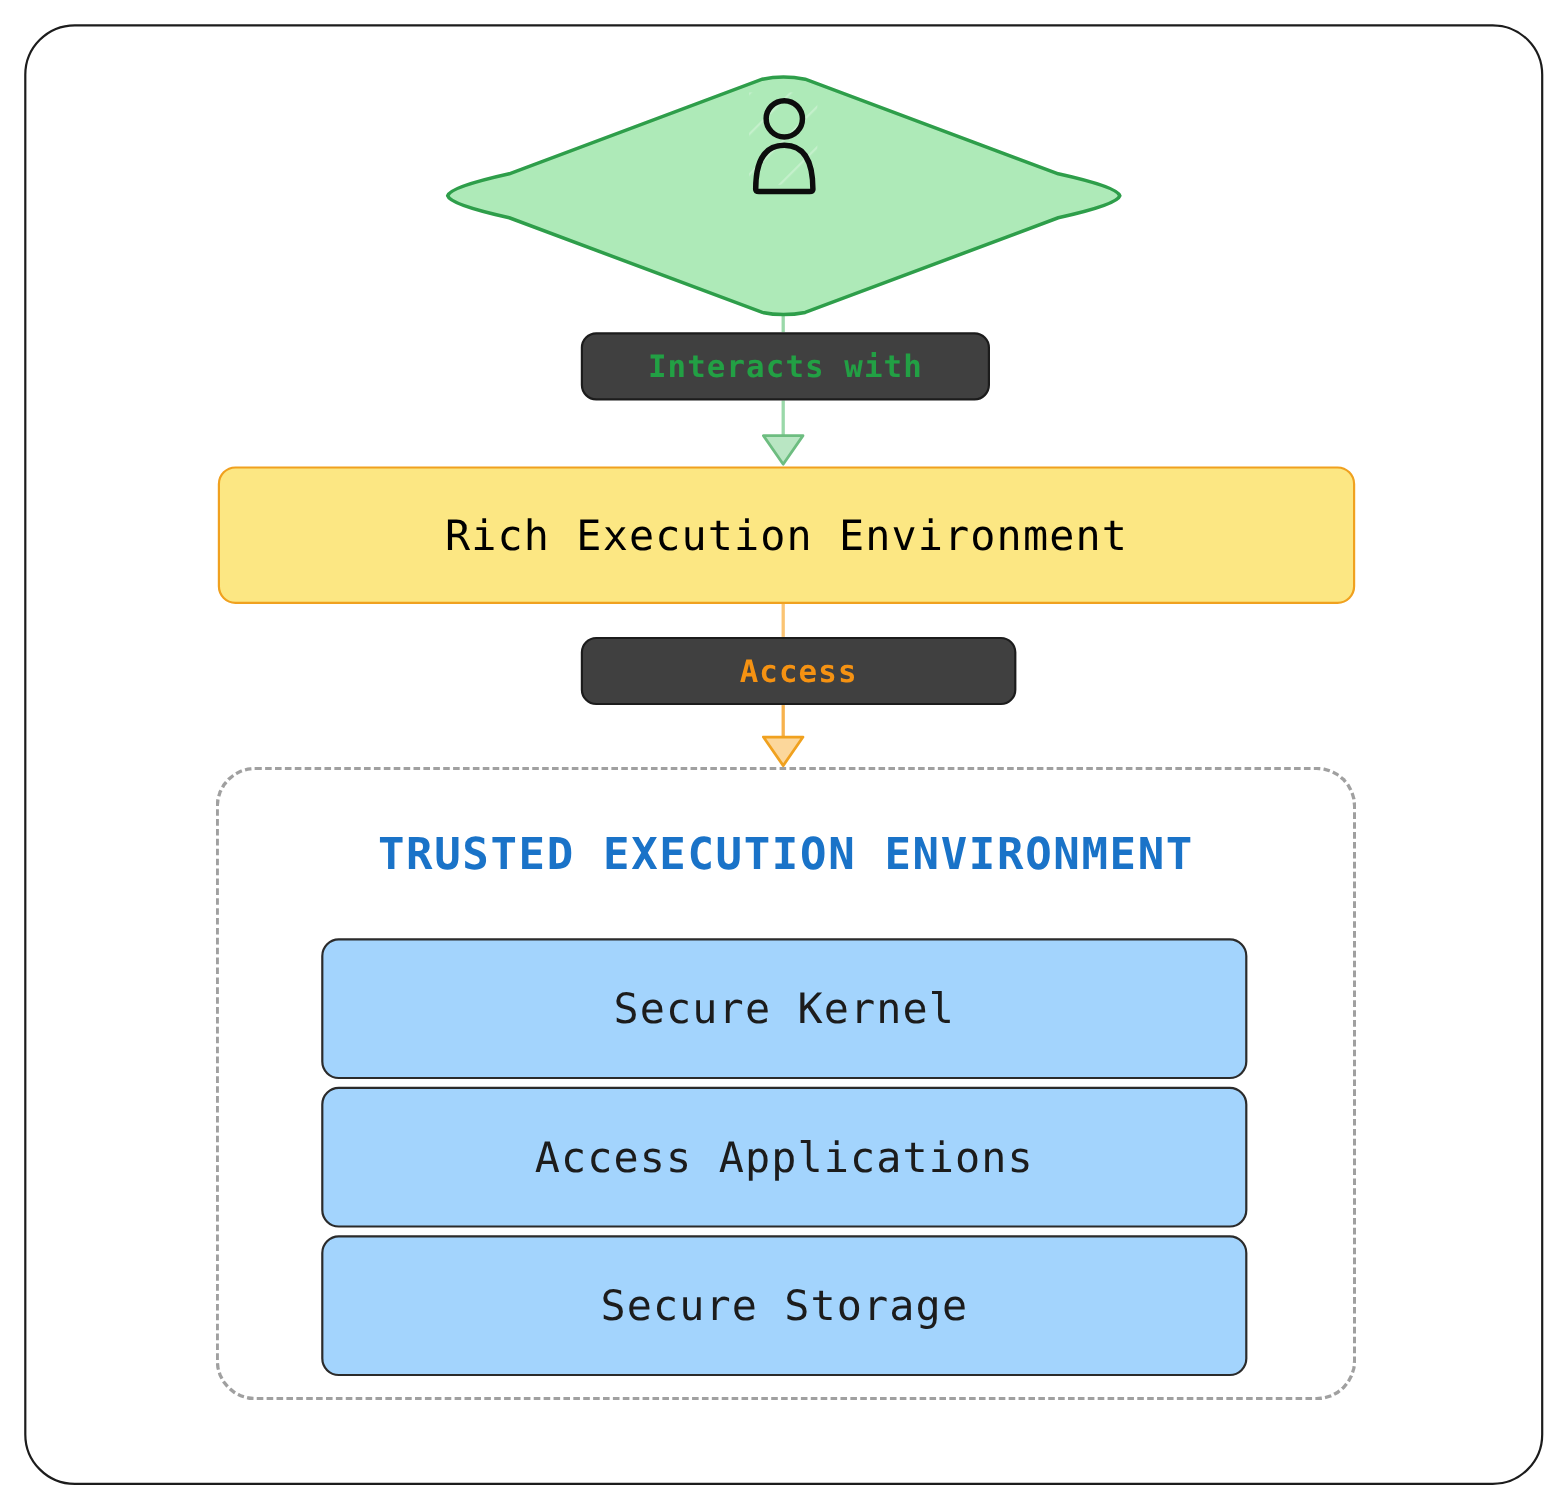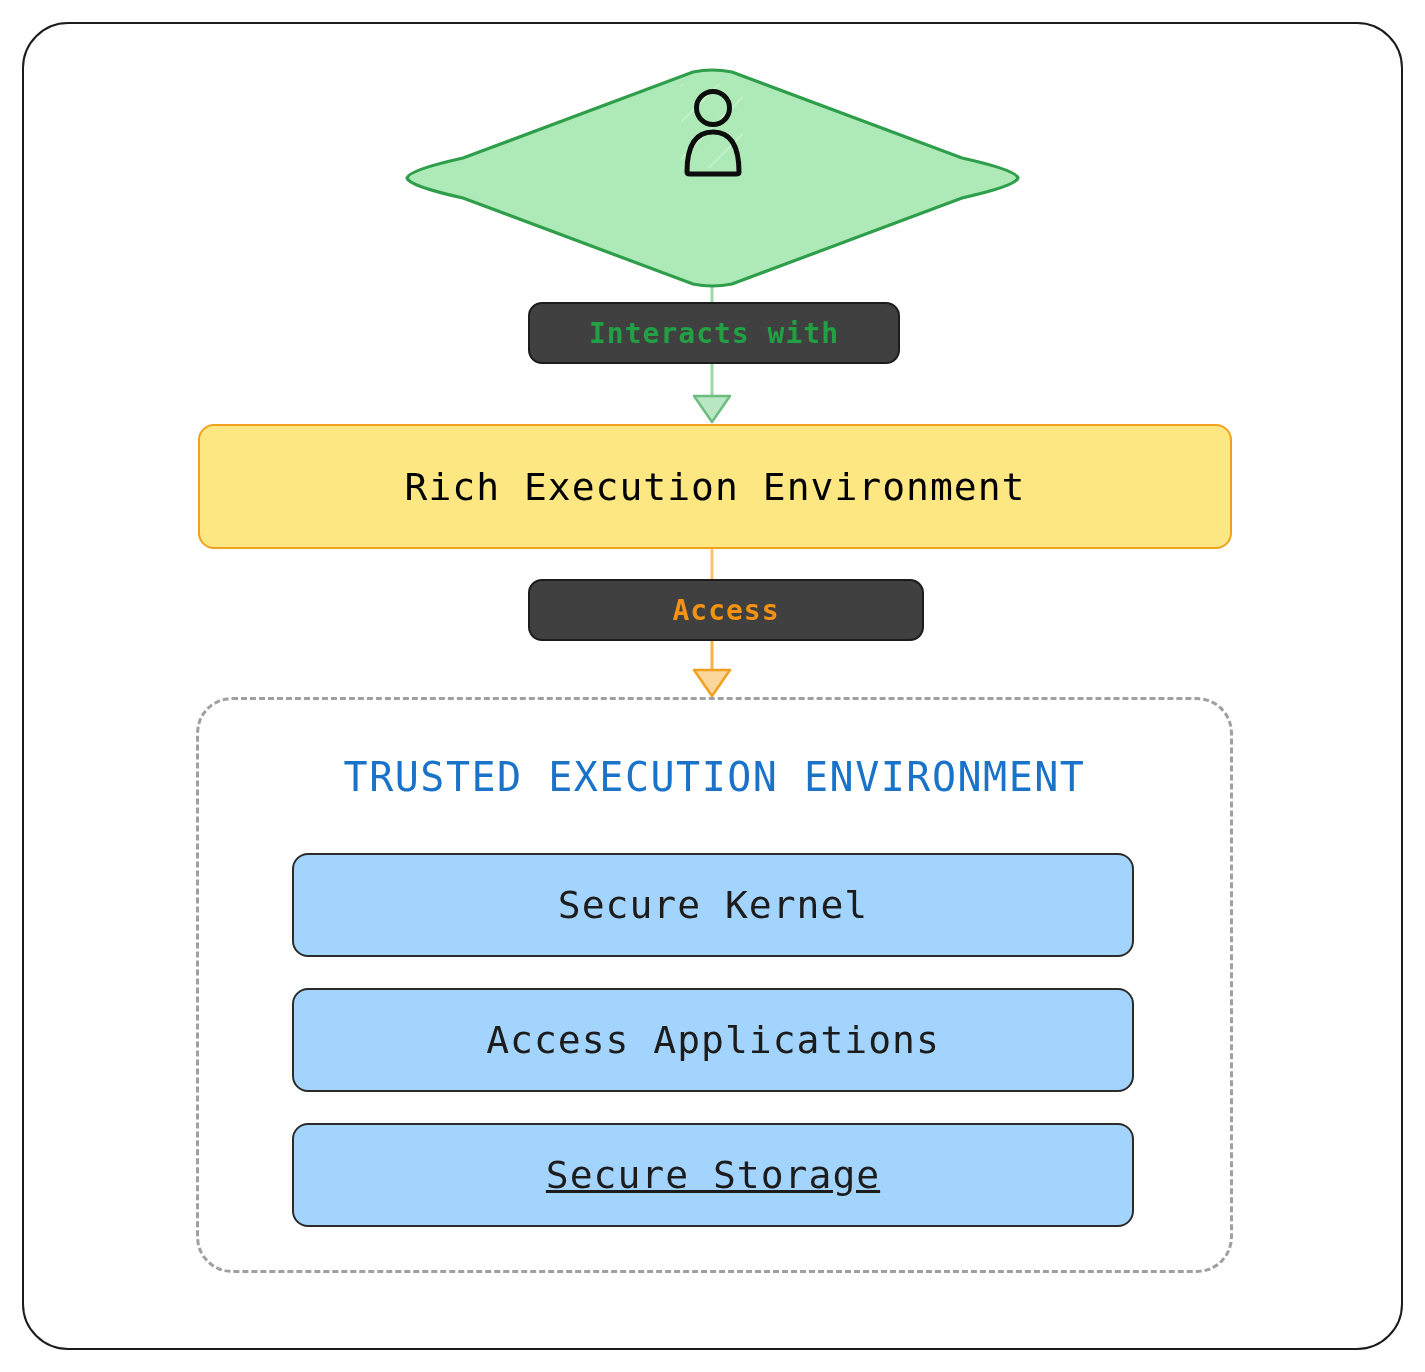--- a/index.html
+++ b/index.html
@@ -122,45 +122,45 @@
     border-radius: 36px;
     background: transparent;
   }
   #tee-title {
     position: absolute;
     left: 196px;
     top: 754px;
     width: 1037px;
     text-align: center;
     font-size: 40px;
-    font-weight: normal;
+    font-weight: bold;
     color: #1a73c8;
     letter-spacing: 1.5px;
   }
 
   
   .secure-box {
     position: absolute;
     left: 292px;
     width: 842px;
-    height: 104px;
+    height: 128px;
     box-sizing: border-box;
     background: #a3d4fd;
     border: 2.2px solid #2b2b2b;
     border-radius: 16px;
     display: flex;
     align-items: center;
     justify-content: center;
     font-size: 38px;
     color: #1c1c1c;
     letter-spacing: 1px;
   }
   #secure-box-0 { top: 853px; }
   #secure-box-1 { top: 988px; }
-  #secure-box-2 { top: 1123px; text-decoration: underline; }
+  #secure-box-2 { top: 1123px; }
 </style>
 </head>
 <body>
 
 <div id="outer-container"></div>
 
 <svg id="connector-layer" viewBox="0 0 1425 1372" xmlns="http://www.w3.org/2000/svg">
 
   <line x1="712" y1="282" x2="712" y2="302" stroke="#9ad8a9" stroke-width="3"></line>
 

